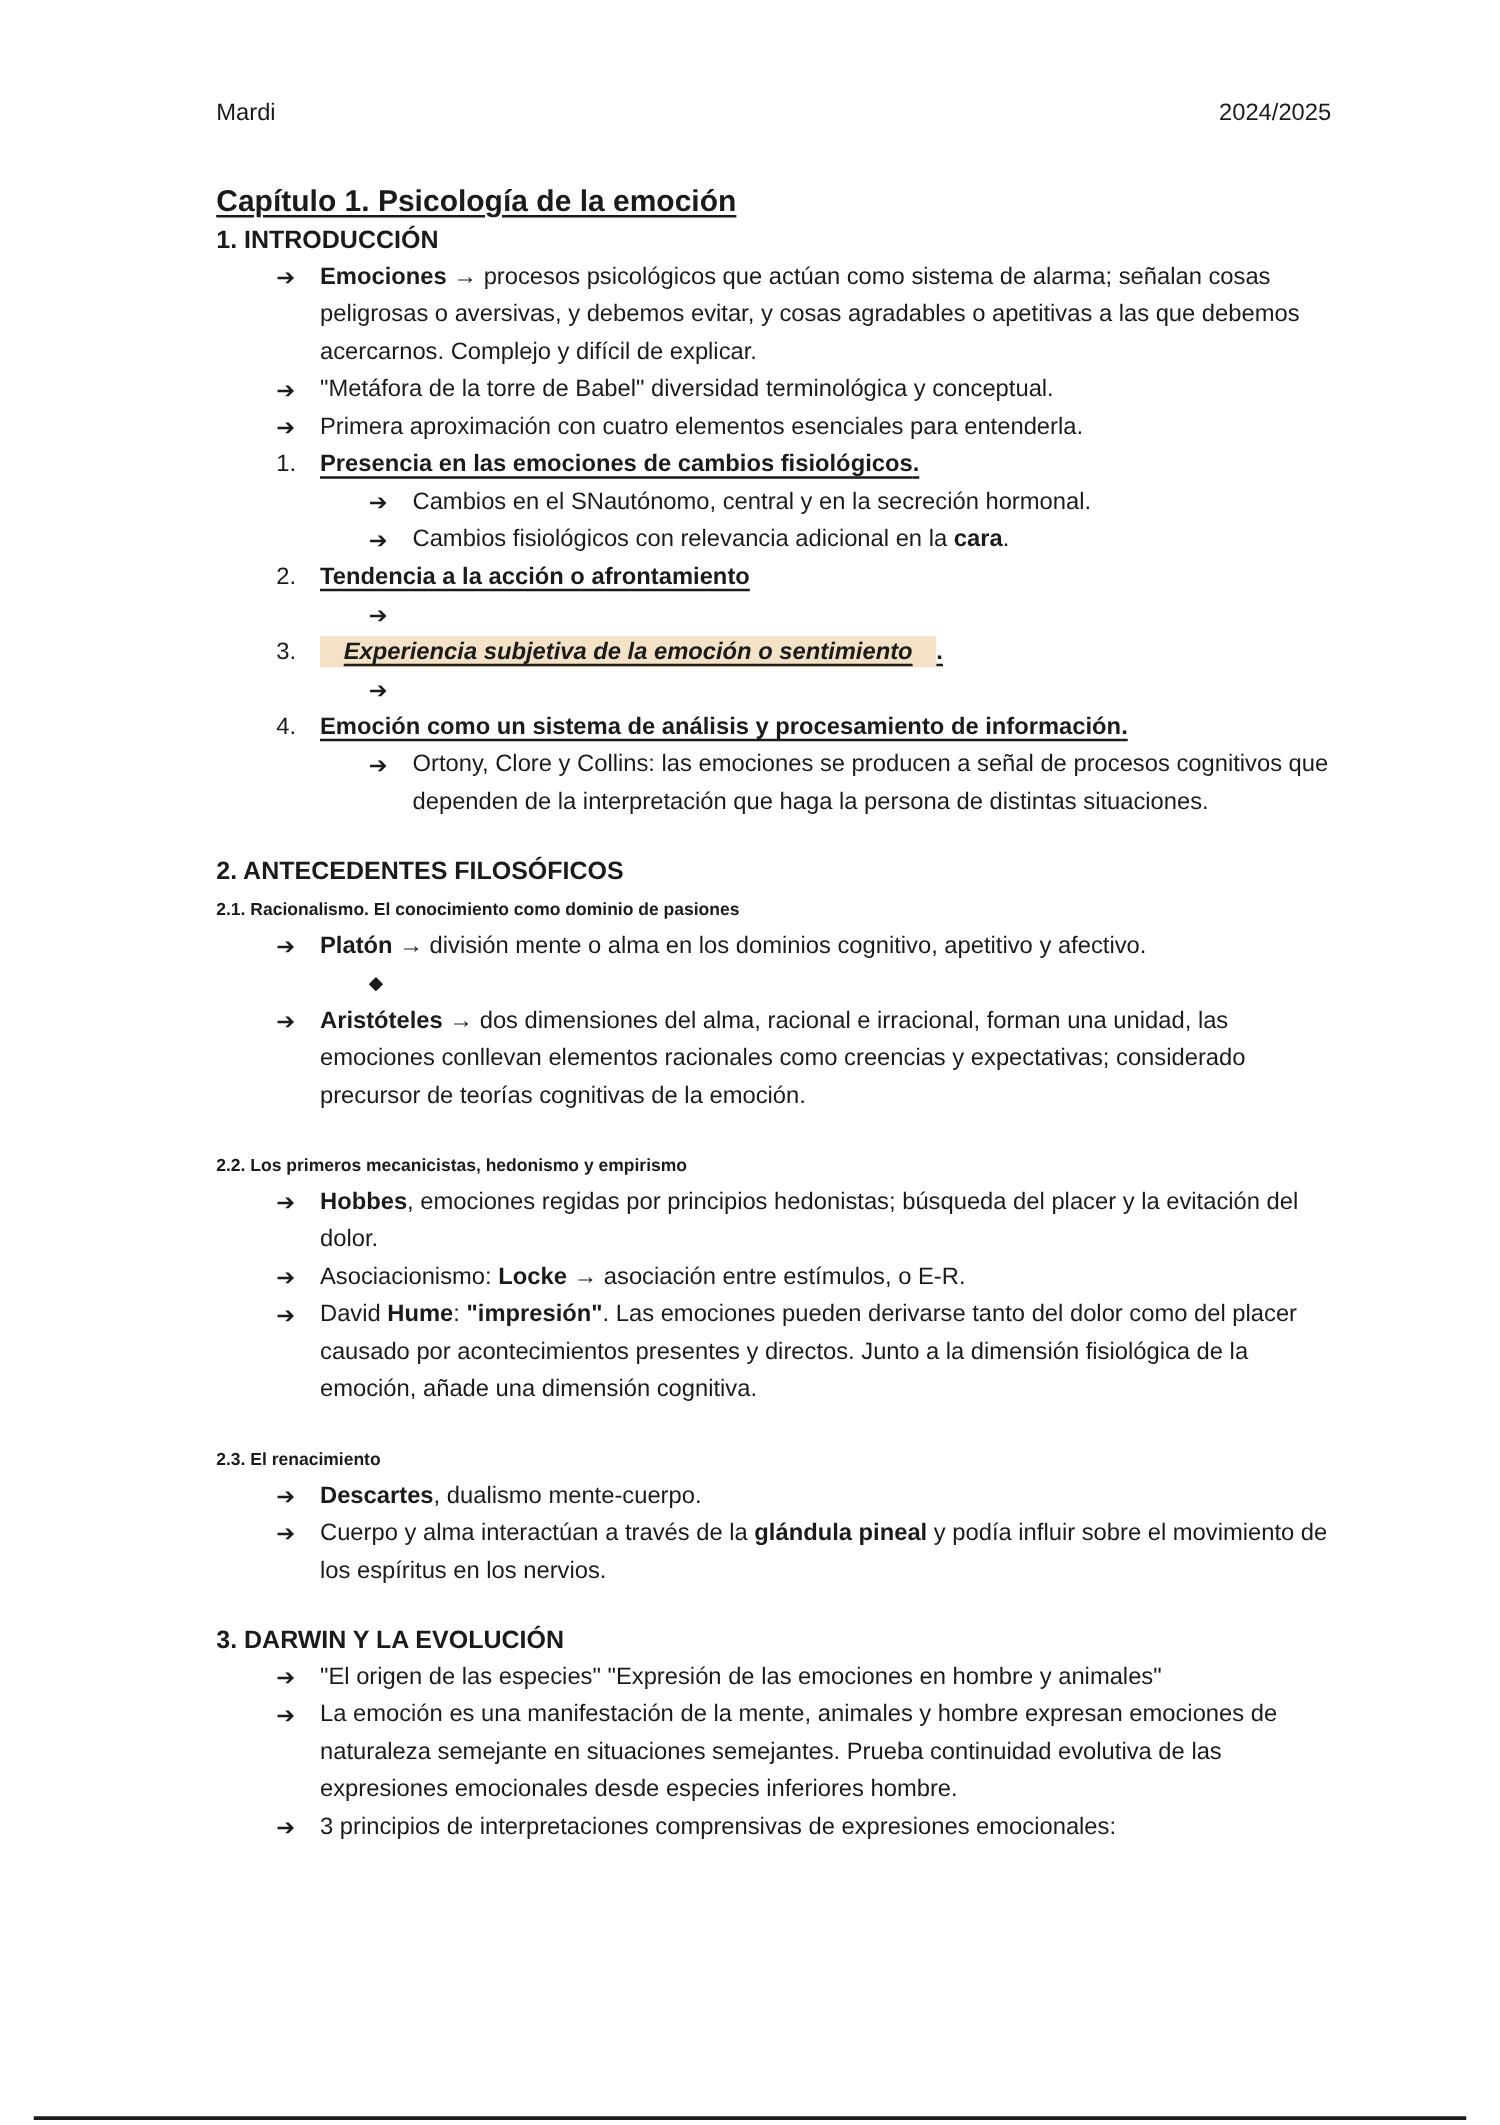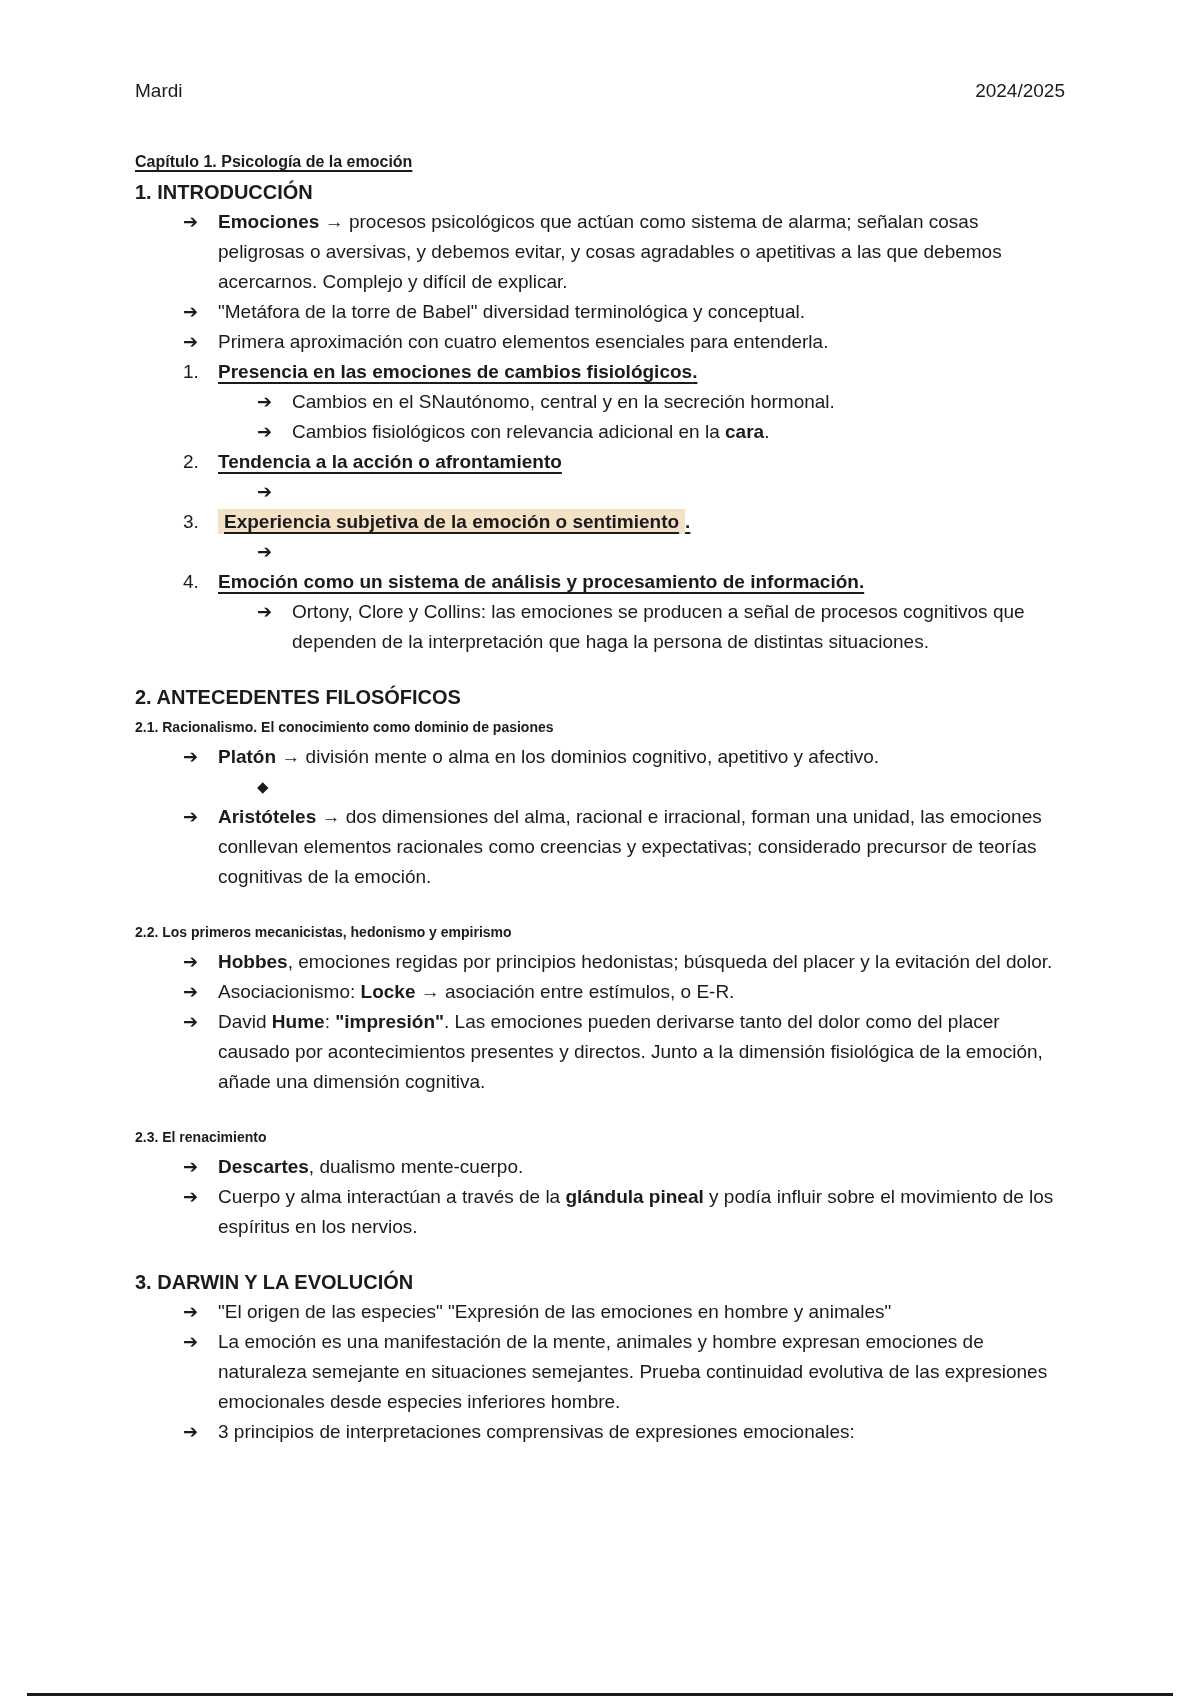--- a/index.html
+++ b/index.html
@@ -9,32 +9,32 @@
     overflow: hidden;
   }
   body {
     position: relative;
     font-family: "Liberation Sans", "DejaVu Sans", sans-serif;
     font-size: 19px;
     line-height: 30px;
     color: #1b1b1b;
     -webkit-font-smoothing: antialiased;
   }
-  .page { padding: 76px 135px 0 135px; }
+  .page { padding: 76px 135px 0 135px; margin-left: 38px; }
 
   .hdr {
     display: flex;
     justify-content: space-between;
     align-items: baseline;
   }
 
   .title {
     margin-top: 41px;
     font-weight: bold;
-    font-size: 16px;
+    font-size: 24px;
     text-decoration: underline;
     text-decoration-thickness: 2px;
     text-underline-offset: 3px;
   }
 
   .h0 { font-weight: bold; font-size: 20px; }
   .h1 { font-weight: bold; font-size: 14px; }
   .mt { margin-top: 25px; }
 
   .row { display: flex; align-items: flex-start; }
@@ -45,21 +45,21 @@
 
   .arrow  { font-size: 18px; }
   .diam   { font-size: 15px; }
 
   .b { font-weight: bold; text-align: center; }
   .u {
     text-decoration: underline;
     text-decoration-thickness: 2px;
     text-underline-offset: 3.5px;
   }
-  .hl { padding: 2px 6px; }
+  .hl { padding: 2px 19px; font-style: italic; }
 
   .rule {
     position: absolute;
     left: 27px; right: 27px; bottom: 4px;
     height: 3px;
   }
 </style>
 </head>
 <body>
 

